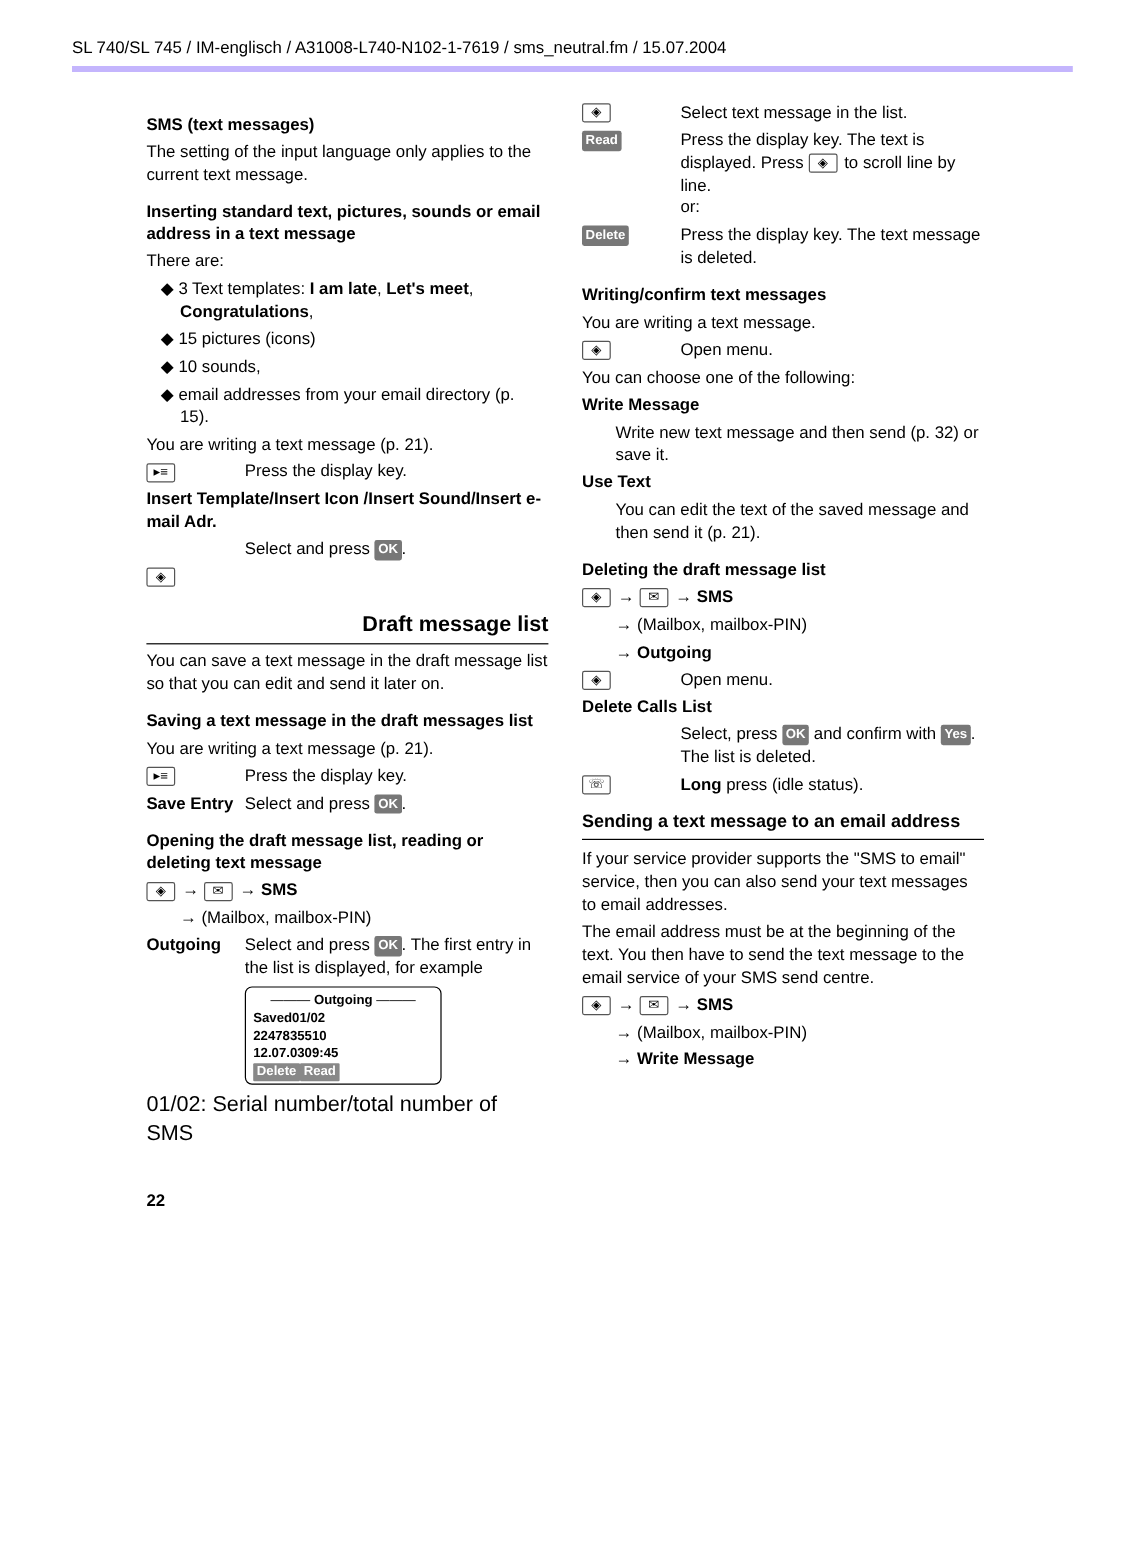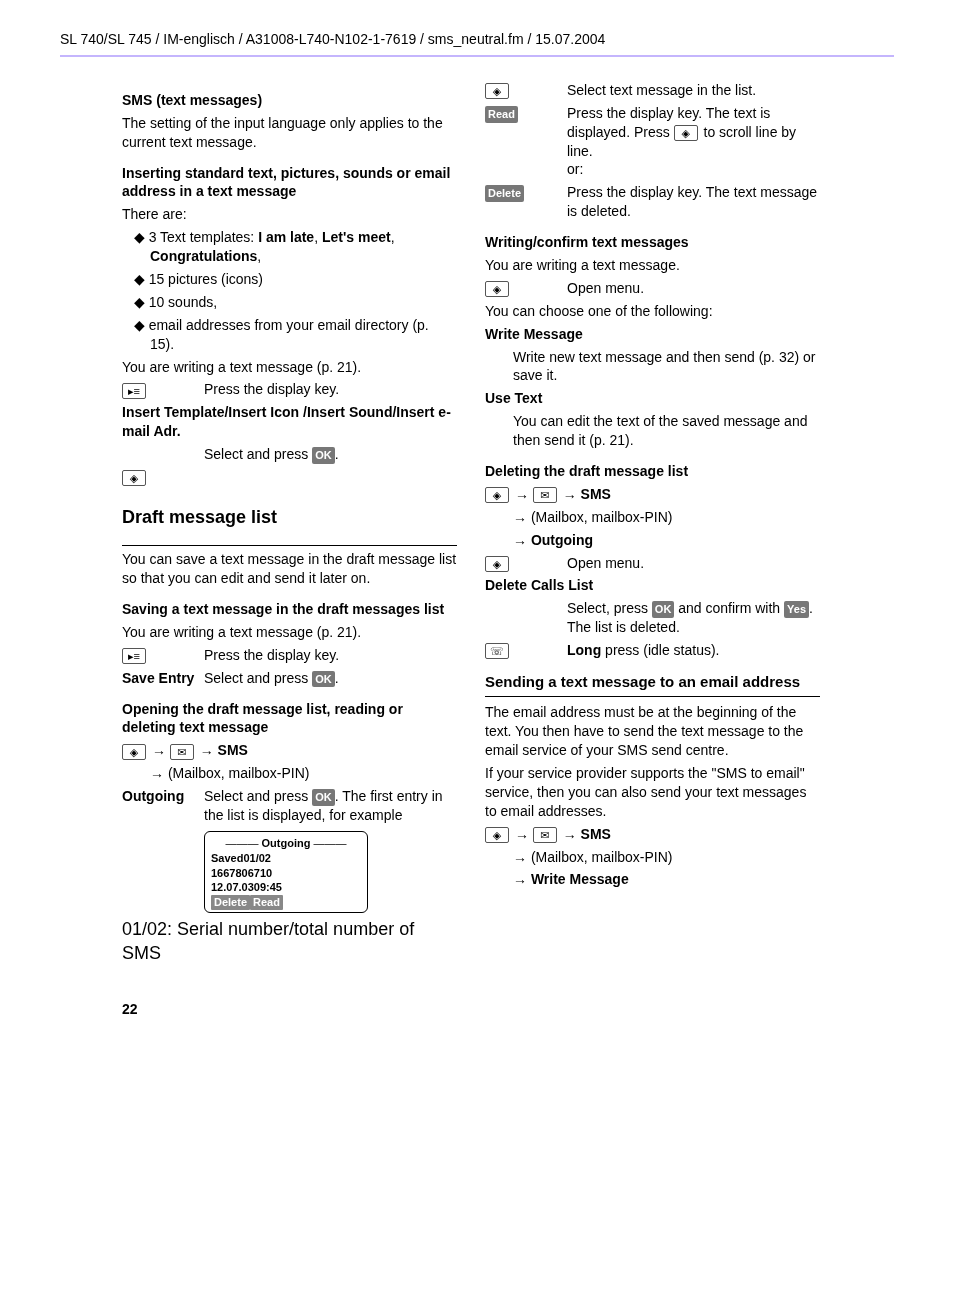--- a/index.html
+++ b/index.html
@@ -6,21 +6,21 @@
     font-family: Arial, Helvetica, sans-serif;
     font-size: 14px;
     line-height: 1.35;
     margin: 0;
     padding: 30px 60px 40px 60px;
     width: 834px;
     color: #000;
   }
   .header-line {
     font-size: 14px;
-    border-bottom: 2px solid #c4b5fd;
+    border-bottom: 5px solid #c4b5fd;
     padding-bottom: 6px;
     margin-bottom: 20px;
   }
   .page-content {
     display: flex;
     gap: 28px;
     margin-left: 62px;
   }
   .col {
     width: 335px;
@@ -32,21 +32,22 @@
   }
   .h-sub {
     font-weight: bold;
     margin: 12px 0 4px 0;
   }
   .h2 {
     font-weight: bold;
     font-size: 18px;
     margin: 18px 0 2px 0;
     border-bottom: 1px solid #000;
-    padding-bottom: 16px;
+    padding-bottom: 4px;
+    text-align: right;
   }
   p { margin: 4px 0; }
   ul { list-style: none; padding: 0; margin: 4px 0; }
   ul li::before { content: "◆ "; }
   ul li { margin: 4px 16px 4px 12px; text-indent: -16px; padding-left: 16px;}
   .kv { display: flex; margin: 4px 0; }
   .kv .k { width: 82px; flex-shrink: 0; }
   .kv .v { flex: 1; }
   .icon-box {
     display: inline-block;
@@ -148,21 +149,21 @@
       <span class="v"><span>Select and press </span><span class="pill">OK</span><span>. The first entry in the list is displayed, for example</span></span>
     </div>
 
     <div class="display-box">
       <div class="db-title">Outgoing</div>
       <div class="row">
           <span class="bold">Saved</span>
           <span class="bold">01/02</span>
         </div>
       <div class="row">
-          <span class="bold">1667806710</span>
+          <span class="bold">2247835510</span>
         </div>
       <div class="row">
           <span class="bold">12.07.03</span>
           <span class="bold">09:45</span>
         </div>
       <div class="row">
           <span class="db-btn">Delete</span>
           <span class="db-btn">Read</span>
         </div>
     </div>
@@ -210,22 +211,22 @@
       <span class="k"></span>
       <span class="v"><span>Select, press </span><span class="pill">OK</span><span> and confirm with </span><span class="pill">Yes</span><span>. The list is deleted.</span></span>
     </div>
     <div class="kv">
       <span class="k"><span class="icon-box">☏</span></span>
       <span class="v"><span class="bold">Long</span><span> press (idle status).</span></span>
     </div>
 
     <div class="h-sub" style="font-size:15px">Sending a text message to an email address</div>
     <div style="border-top:1px solid #000; margin-bottom:6px"></div>
+    <p>If your service provider supports the "SMS to email" service, then you can also send your text messages to email addresses.</p>
     <p>The email address must be at the beginning of the text. You then have to send the text message to the email service of your SMS send centre.</p>
-    <p>If your service provider supports the "SMS to email" service, then you can also send your text messages to email addresses.</p>
     <p>
       <span class="icon-box">◈</span> → <span class="icon-box">✉</span> → <span class="bold">SMS</span>
     </p>
     <p class="indent nav-arrow">(Mailbox, mailbox-PIN)</p>
     <p class="indent"><span class="nav-arrow bold">Write Message</span></p>
   </div>
 </div>
 
 <div class="page-num">22</div>
 

